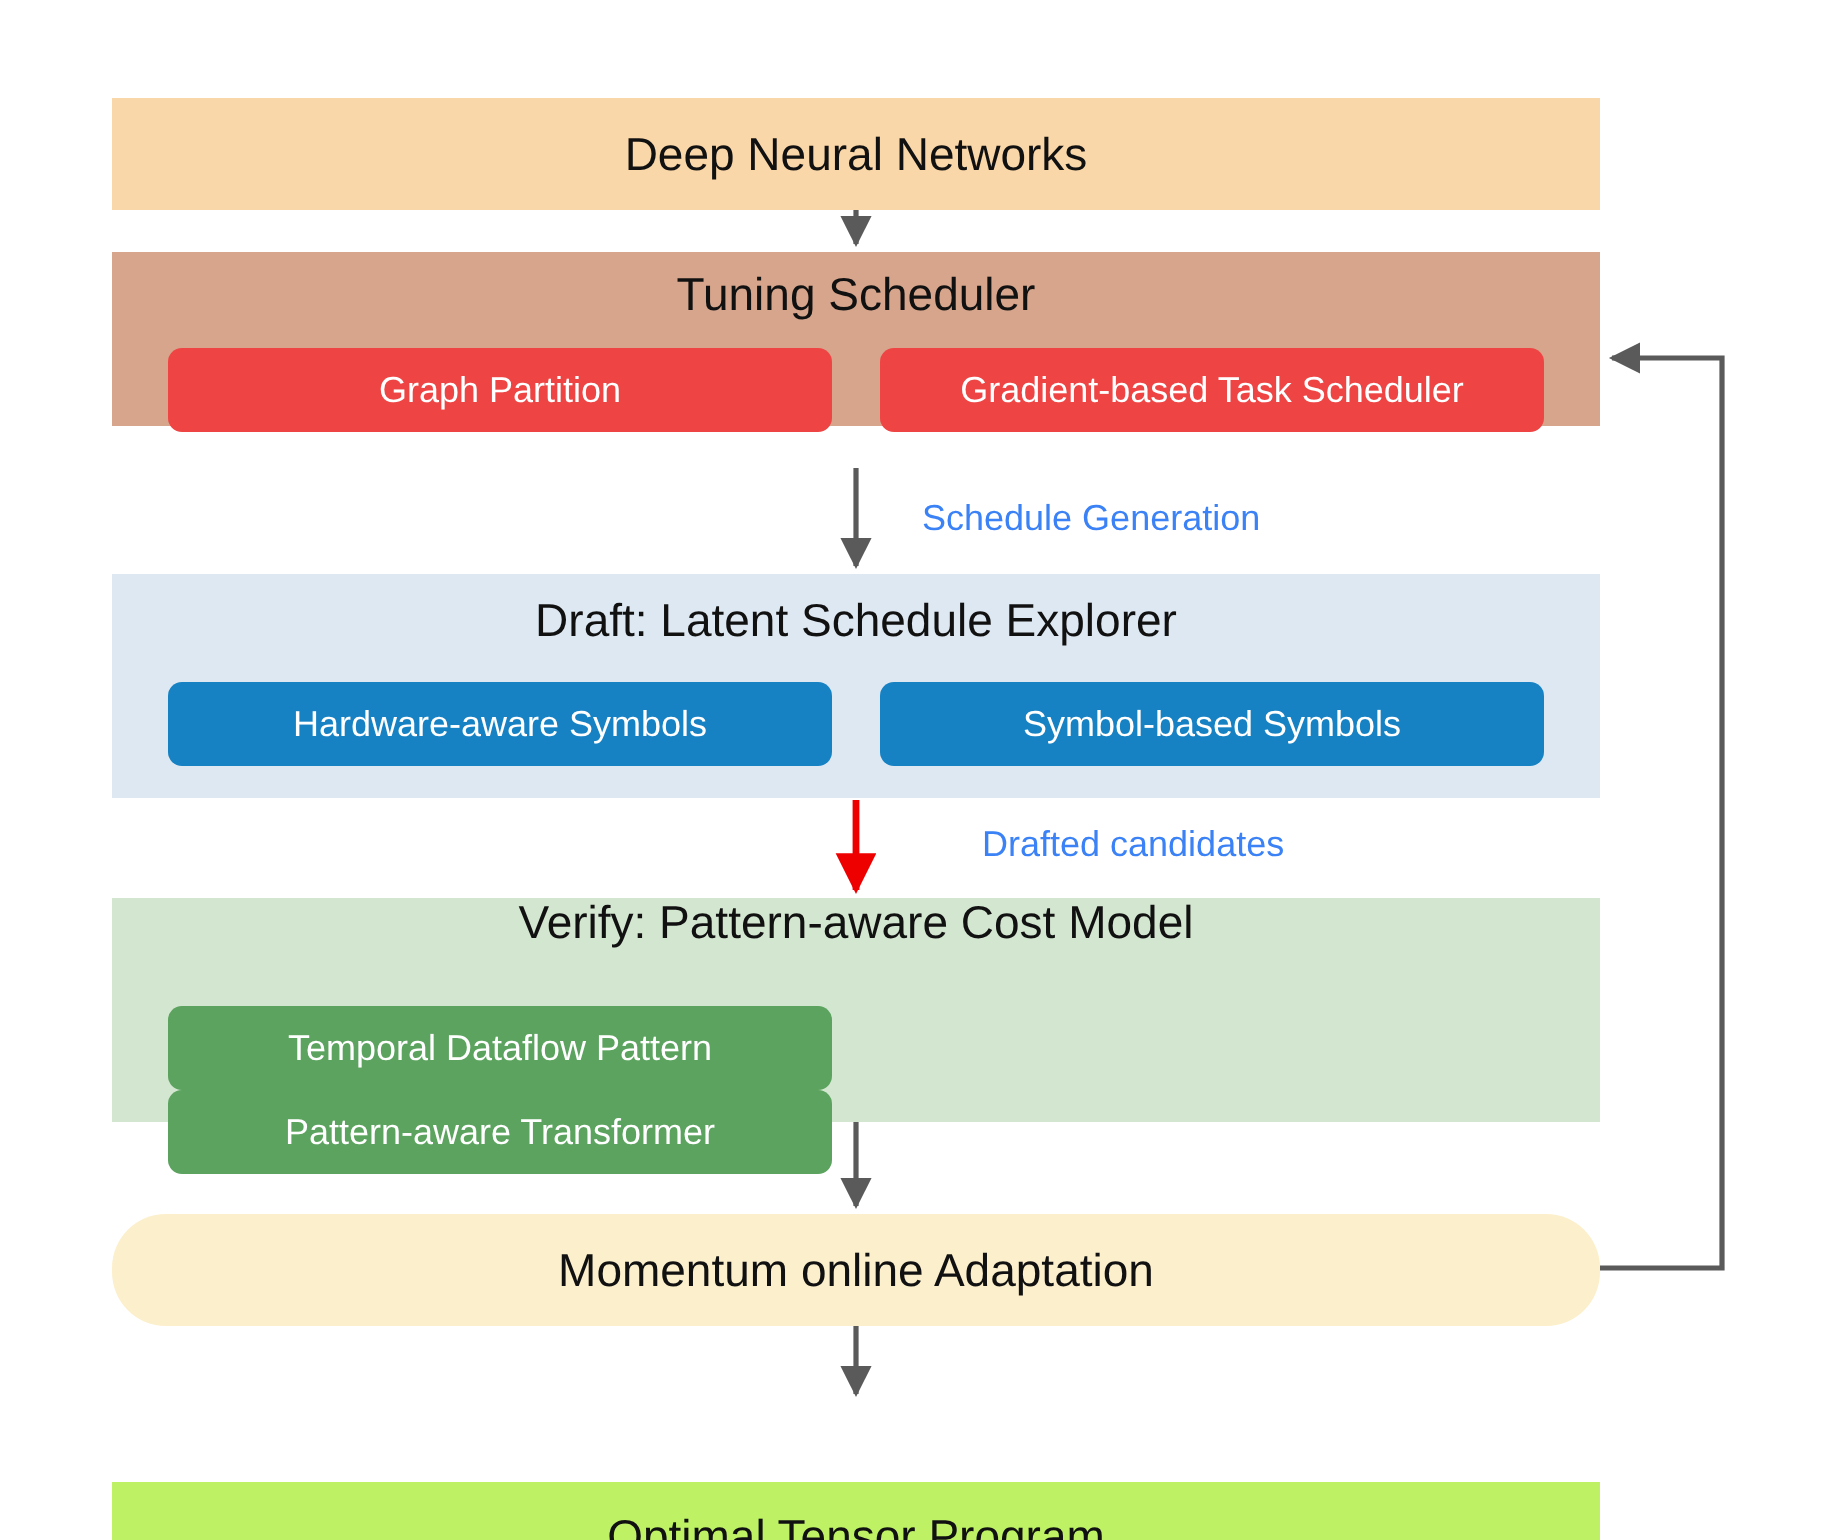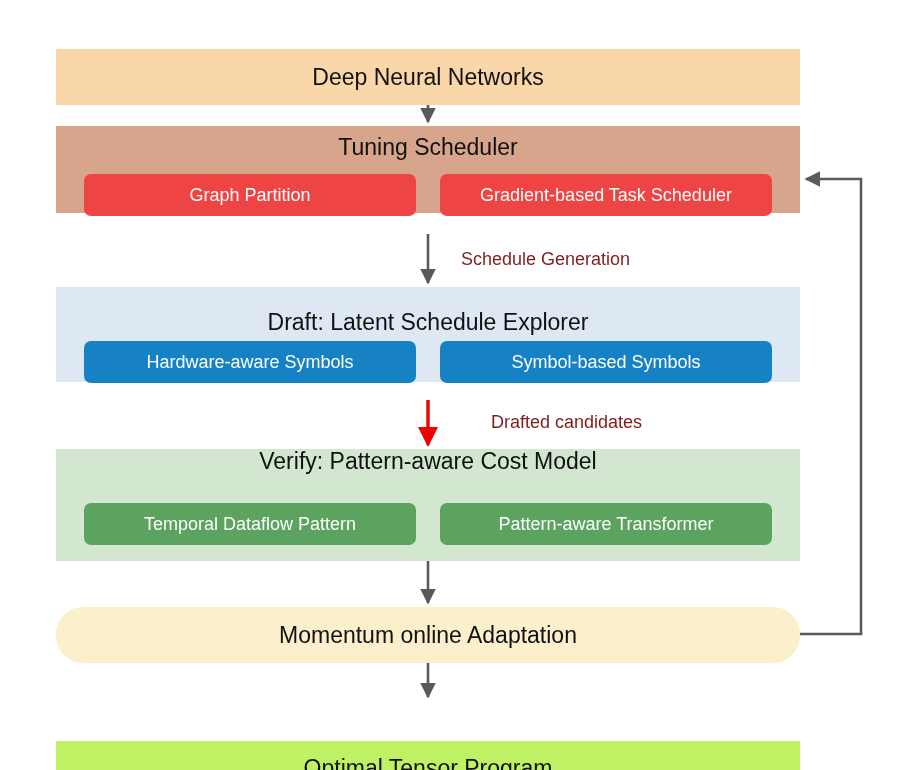--- a/index.html
+++ b/index.html
@@ -67,47 +67,47 @@
     justify-content: center;
     color: #ffffff;
     font-size: 18px;
     white-space: nowrap;
     box-sizing: border-box;
   }
 
   
   #block-dnn      { top: 30px;  height: 56px; background: #fad7a8; justify-content: center; }
   #block-tuning   { top: 107px; height: 87px; background: #d6a58c; padding-top: 10px; align-items: center; }
-  #block-draft    { top: 268px; height: 95px; background: #dee8f2; padding-top: 24px; }
+  #block-draft    { top: 268px; height: 112px; background: #dee8f2; padding-top: 12px; }
   #block-verify   { top: 430px; height: 112px; background: #d3e6d0; padding-top: 1px; }
   #block-momentum { top: 588px; height: 56px; background: #fcefcb; border-radius: 27px; }
   #block-optimal  { top: 722px; height: 54px; background: #bef264; align-items: center; }
 
   #block-tuning .subrow { top: 48px; }
   #block-draft  .subrow { top: 54px; }
-  #block-verify .subrow { top: 54px; }
+  #block-verify .subrow { top: 54px; flex-direction: column; }
 
   .sub-brown { background: #ef4444; }
   .sub-blue  { background: #1682c4; }
   .sub-green { background: #5ba35e; }
 
   
   .arrow-svg {
     position: absolute;
     left: 0;
     top: 0;
     width: 924px;
     height: 770px;
     pointer-events: none;
   }
 
   
   .edge-label {
     position: absolute;
-    color: #7f1d1d;
+    color: #3b82f6;
     font-size: 18px;
     white-space: nowrap;
   }
   #label-schedule-generation { left: 461px; top: 230px; }
   #label-drafted-candidates  { left: 491px; top: 393px; }
 </style>
 </head>
 <body>
 
 <div id="canvas">

